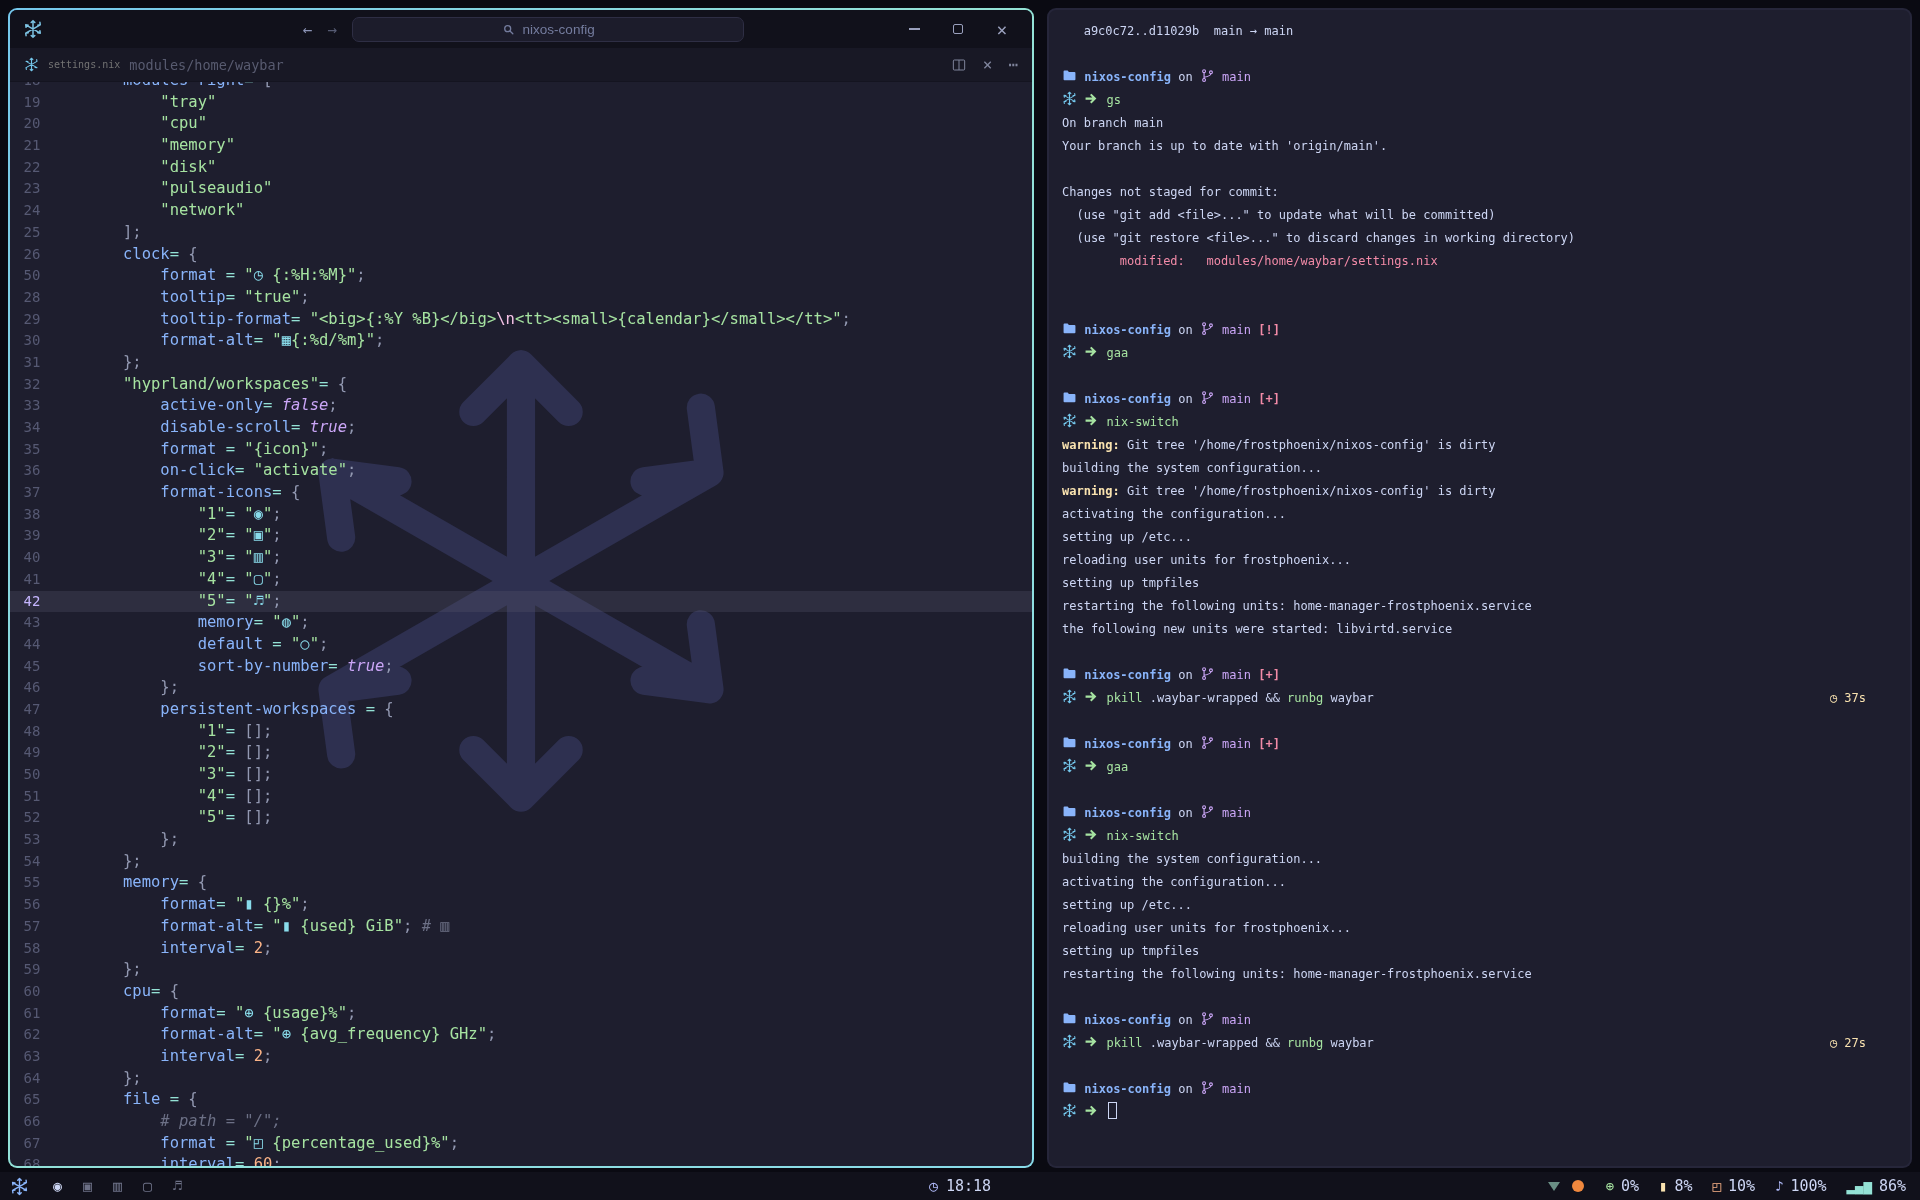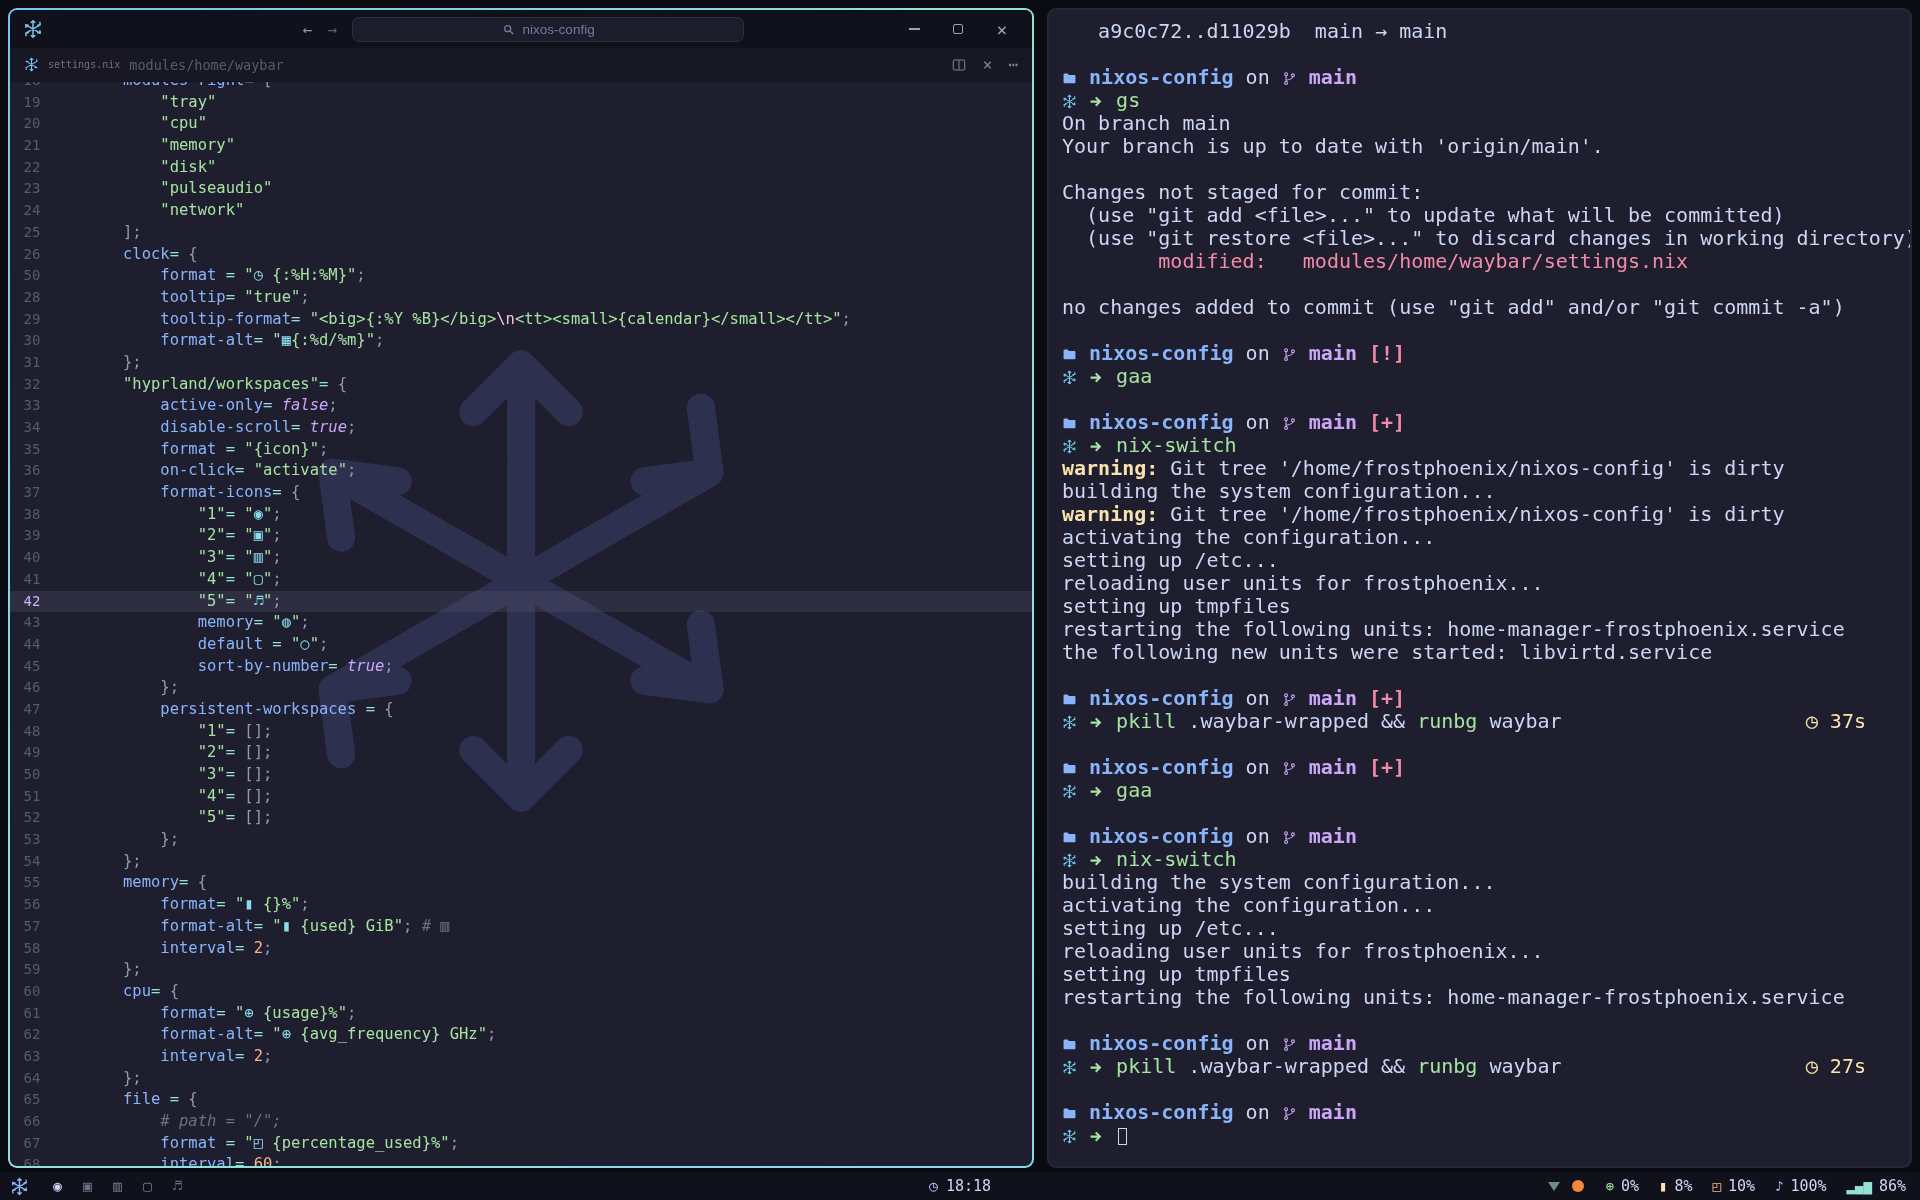--- a/index.html
+++ b/index.html
@@ -4,21 +4,21 @@
 <style>
   * { margin:0; padding:0; box-sizing:border-box; }
   html,body { width:1920px; height:1200px; overflow:hidden; }
   body { background:#0a0a12; font-family:"DejaVu Sans Mono", monospace; position:relative; }
 
   
   .tk-k{color:#89b4fa} .tk-o{color:#94e2d5} .tk-p{color:#9399b2}
   .tk-s{color:#a6e3a1} .tk-i{color:#89dceb} .tk-b{color:#cba6f7;font-style:italic}
   .tk-n{color:#fab387} .tk-c{color:#6c7086;font-style:italic} .tk-e{color:#f5c2e7}
   .tk-t{color:#cdd6f4}
-  .tk-dir{color:#89b4fa;font-weight:bold} .tk-br{color:#cba6f7;font-weight:bold}
+  .tk-dir{color:#89b4fa;font-weight:bold} .tk-br{color:#cba6f7;font-weight:normal}
   .tk-badge{color:#f38ba8;font-weight:bold} .tk-cmd{color:#a6e3a1}
   .tk-warn{color:#f9e2af;font-weight:bold} .tk-red{color:#f38ba8} .tk-yel{color:#f9e2af}
   .icon{display:inline-block;width:15px;height:15px;vertical-align:-2px}
   .icon svg{width:100%;height:100%;display:block}
   .icon-folder{color:#89b4fa} .icon-branch{color:#cba6f7}
   .icon-snow{color:#74c7ec} .icon-arrow{color:#a6e3a1}
 
   
   #editor-win{position:absolute;left:8px;top:8px;width:1026px;height:1160px;
     background:linear-gradient(135deg,#74c7ec,#94e2d5 45%,#89dceb);border-radius:9px;padding:2px;}
@@ -56,21 +56,21 @@
   .crow.active{background:rgba(88,91,112,.28)}
   .cut-top{margin-top:-12px}
   .gut{flex:0 0 44px;text-align:center;color:#565973;font-size:14px;user-select:none}
   .crow.active .gut{color:#c4b5fd}
   .ctext{padding-left:13px}
 
   
   #terminal-win{position:absolute;left:1047px;top:8px;width:865px;height:1160px;
     background:#26263a;border-radius:9px;padding:2px;}
   #terminal-inner{width:100%;height:100%;background:#1e1e2e;border-radius:7px;overflow:hidden;}
-  #terminal-body{padding:10px 0 0 13px;font-size:20px}
+  #terminal-body{padding:10px 0 0 13px;font-size:12px}
   .trow{position:relative;min-height:23px;line-height:23px;white-space:pre;padding-right:44px}
   .tr{position:absolute;right:44px;top:0}
   .cursor{display:inline-block;width:9px;height:17px;border:1.5px solid #cdd6f4;
     vertical-align:-3px;margin-left:2px}
 
   
   #bar{position:absolute;left:0;right:0;bottom:0;height:28px;background:#11111b;
     display:flex;align-items:center;font-size:15px;color:#cdd6f4}
   .bar-left{display:flex;align-items:center;padding-left:10px}
   .bar-logo{width:19px;height:19px;color:#89b4fa;margin-right:16px;display:inline-block}
@@ -227,21 +227,20 @@
               <path d="M2.5 10.2h10.8L9.6 6.5l2.3-2.3L19.8 12l-7.9 7.8-2.3-2.3 3.7-3.7H2.5z"></path>
             </svg></span><span class="tk-t"> </span><span class="tk-cmd">gs</span></div>
         <div class="trow"><span class="tk-t">On branch main</span></div>
         <div class="trow"><span class="tk-t">Your branch is up to date with 'origin/main'.</span></div>
         <div class="trow"></div>
         <div class="trow"><span class="tk-t">Changes not staged for commit:</span></div>
         <div class="trow"><span class="tk-t">  (use "git add &lt;file&gt;..." to update what will be committed)</span></div>
         <div class="trow"><span class="tk-t">  (use "git restore &lt;file&gt;..." to discard changes in working directory)</span></div>
         <div class="trow"><span class="tk-red">        modified:   modules/home/waybar/settings.nix</span></div>
         <div class="trow"></div>
-        <div class="trow"><span class="tk-t">no changes added to commit (use "git add" and/or "git commit -a")</span></div>
         <div class="trow"></div>
         <div class="trow"><span class="icon icon-folder"><svg viewBox="0 0 24 24" fill="currentColor">
               <path d="M2.5 5.5A1.5 1.5 0 0 1 4 4h5l2 2.4h9A1.5 1.5 0 0 1 21.5 7.9V18a1.5 1.5 0 0 1-1.5 1.5H4A1.5 1.5 0 0 1 2.5 18z"></path>
             </svg></span><span class="tk-t"> </span><span class="tk-dir">nixos-config</span><span class="tk-t"> on </span><span class="icon icon-branch"><svg viewBox="0 0 24 24" fill="none" stroke="currentColor" stroke-width="1.8">
               <circle cx="6.5" cy="5" r="2.3"></circle>
               <circle cx="6.5" cy="19" r="2.3"></circle>
               <circle cx="17.5" cy="6.8" r="2.3"></circle>
               <path d="M6.5 7.3v9.4M17.5 9.1c-.4 3.6-5.5 4.6-11 5.6" stroke-linecap="round"></path>
             </svg></span><span class="tk-t"> </span><span class="tk-br">main</span><span class="tk-badge"> [!]</span></div>
         <div class="trow"><span class="icon icon-snow"><svg viewBox="0 0 24 24" fill="none" stroke="currentColor" stroke-width="1.8" stroke-linecap="round">

